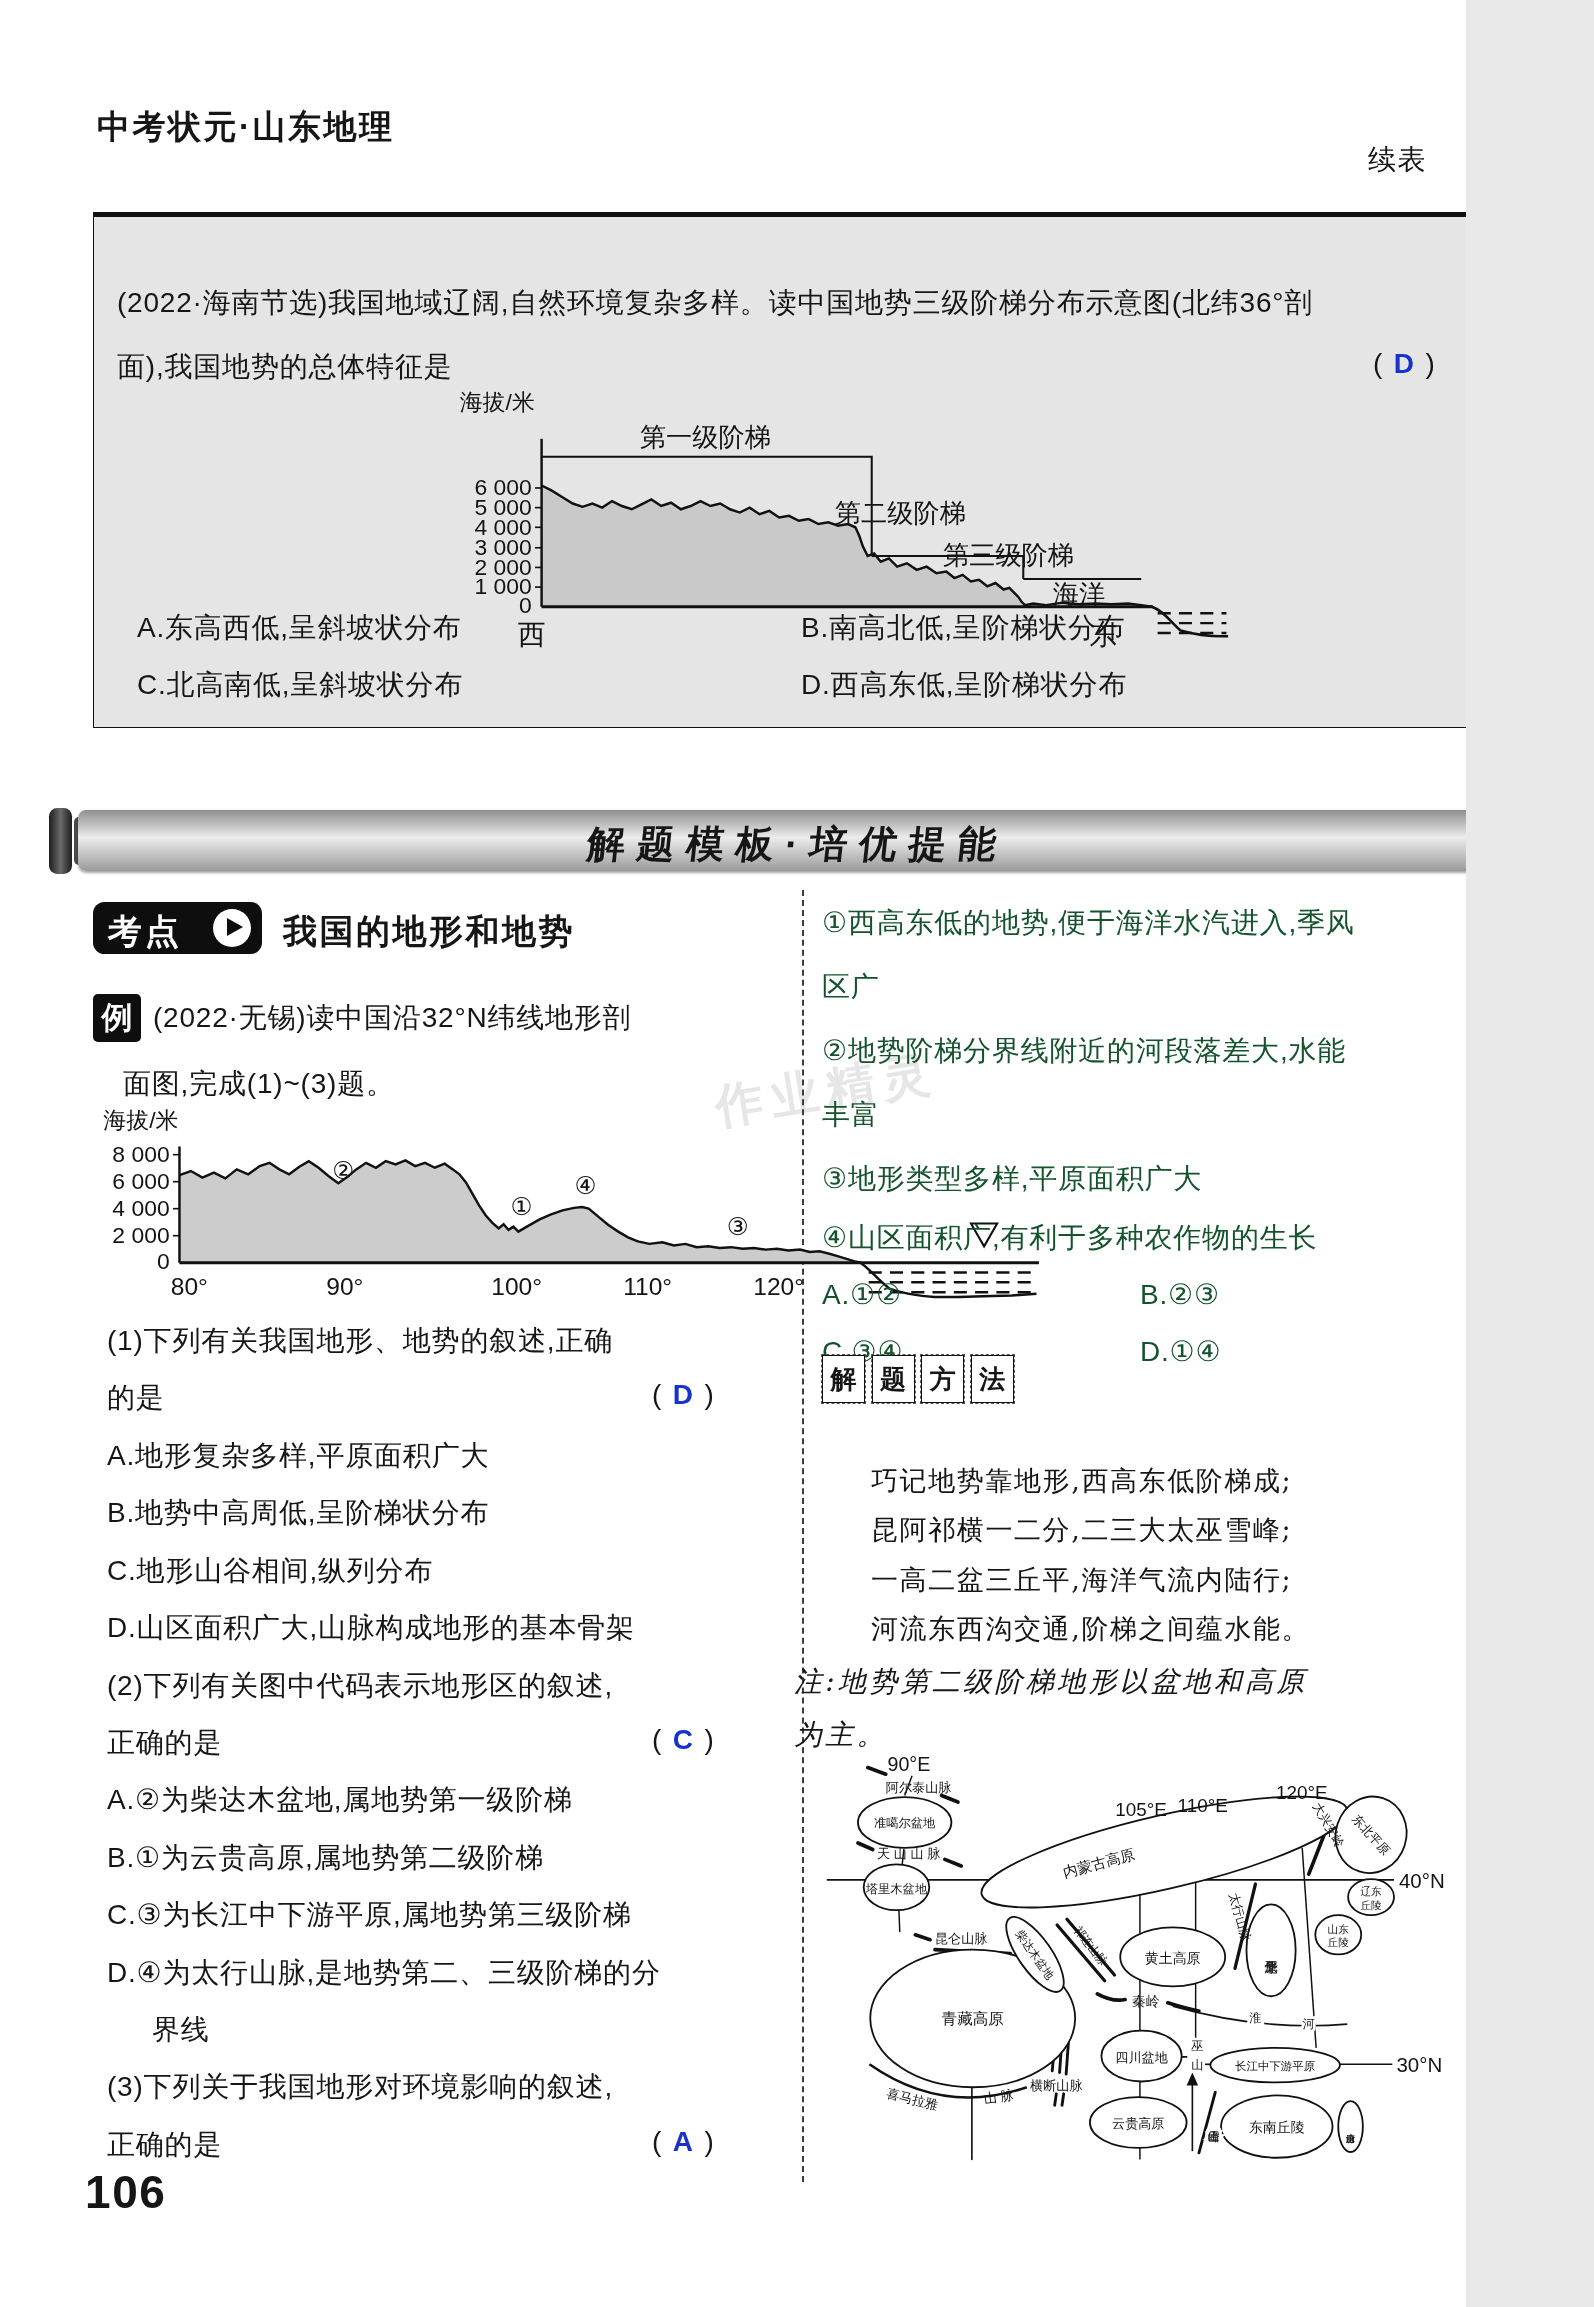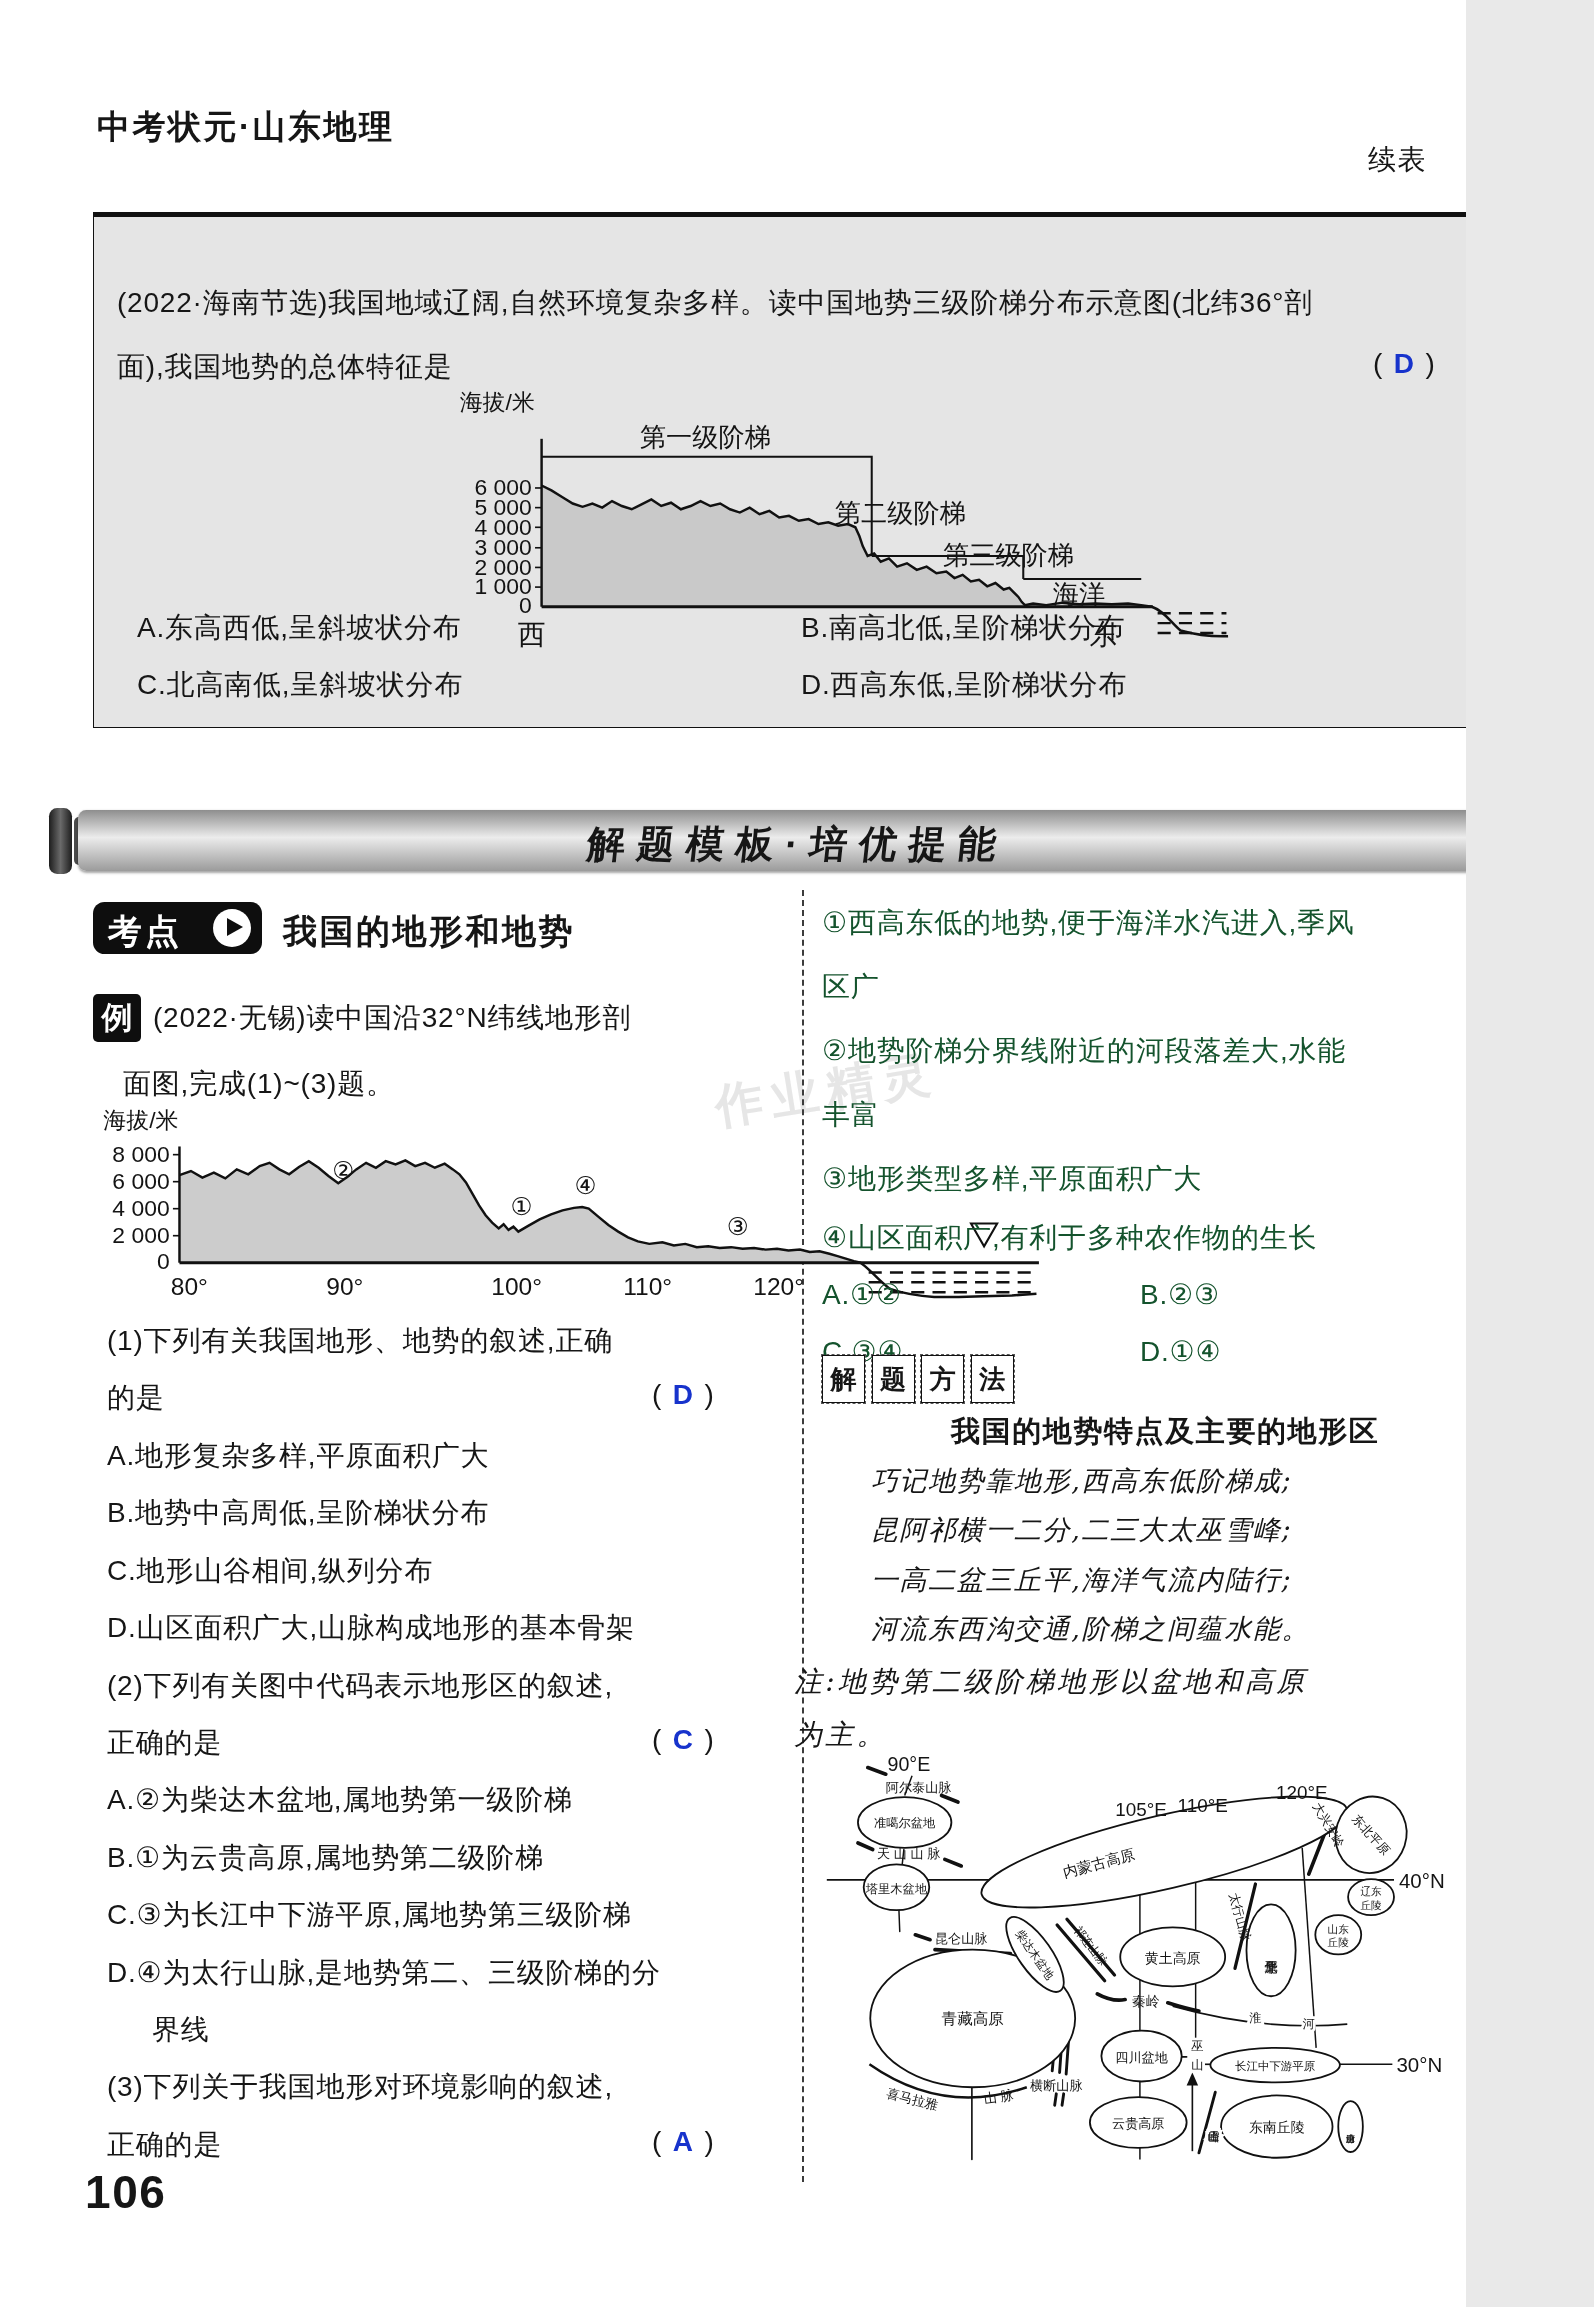--- a/index.html
+++ b/index.html
@@ -22,21 +22,21 @@
   #divider{position:absolute;left:802px;top:890px;height:1292px;border-left:2.5px dashed #3c3c3c;}
   #kdbadge{position:absolute;left:93px;top:902px;width:169px;height:52px;background:#0e0e0e;border-radius:11.5px;}
   #kdbadge .kt{position:absolute;left:14.8px;top:6.6px;color:#fff;font-size:34px;font-weight:bold;letter-spacing:3.3px;}
   #kdbadge .cir{position:absolute;left:120px;top:7.4px;width:38px;height:38px;background:#fff;border-radius:50%;}
   #kdbadge .tri{position:absolute;left:134px;top:16.4px;width:0;height:0;border-left:16.4px solid #0e0e0e;border-top:9.8px solid transparent;border-bottom:9.8px solid transparent;}
   #kdtitle{position:absolute;left:283px;top:909px;font-size:34px;font-weight:bold;letter-spacing:2.5px;}
   #libadge{position:absolute;left:93px;top:994px;width:48px;height:48px;background:#0e0e0e;color:#fff;font-size:31px;font-weight:bold;text-align:center;line-height:48px;border-radius:4.9px;}
   .mbox{display:inline-block;width:41px;height:46px;border:1.6px solid #111;outline:1.6px dashed #555;outline-offset:0.8px;margin-right:6.6px;
         font-size:26px;font-weight:bold;text-align:center;line-height:46px;background:#fff;}
   #mtitle{position:absolute;left:951px;top:1412px;font-size:29px;font-weight:bold;letter-spacing:1.6px;white-space:nowrap;}
-  .poem{position:absolute;left:871px;font-size:27px;letter-spacing:1.6px;white-space:nowrap;font-family:"DejaVu Serif","Liberation Serif",serif;font-style:italic;}
+  .poem{position:absolute;left:871px;font-size:27px;letter-spacing:1.6px;white-space:nowrap;font-family:"DejaVu Serif","Liberation Serif",serif;}
   .note{position:absolute;left:794px;font-size:28px;letter-spacing:3.3px;white-space:nowrap;font-family:"DejaVu Serif","Liberation Serif",serif;font-style:italic;}
   #pagenum{position:absolute;left:85px;top:2165px;font-size:46px;font-weight:800;letter-spacing:1.6px;}
   svg text{fill:#141414;}
   .halo{paint-order:stroke;stroke:#ffffff;stroke-width:7px;}
 </style>
 </head>
 <body>
 
 <div id="page">
 
@@ -185,21 +185,20 @@
   <div class="rbl" style="left:822px;top:1219px;">④山区面积广,有利于多种农作物的生长</div>
   <div class="rbl" style="left:822px;top:1278px;">A.①②</div>
   <div class="rbl" style="left:1140px;top:1278px;">B.②③</div>
   <div class="rbl" style="left:822px;top:1335px;">C.③④</div>
   <div class="rbl" style="left:1140px;top:1335px;">D.①④</div>
 
   <div class="abs" style="left:822px;top:1355px;">
     <span class="mbox">解</span><span class="mbox">题</span><span class="mbox">方</span><span class="mbox">法</span>
   </div>
 
-  <div id="mtitle">我国的地势特点及主要的地形区</div>
   <div class="poem" style="top:1463px;">巧记地势靠地形,西高东低阶梯成;</div>
   <div class="poem" style="top:1512px;">昆阿祁横一二分,二三大太巫雪峰;</div>
   <div class="poem" style="top:1611px;">河流东西沟交通,阶梯之间蕴水能。</div>
   <div class="poem" style="top:1562px;">一高二盆三丘平,海洋气流内陆行;</div>
   <div class="note" style="top:1663px;">注:地势第二级阶梯地形以盆地和高原</div>
   <div class="note" style="top:1716px;">为主。</div>
 
   <svg class="abs" style="left:820px;top:1743px;" width="689" height="459" viewBox="0 0 840 560">
 
     <line x1="112" y1="40" x2="103" y2="64" stroke="#111" stroke-width="1.8"></line>

